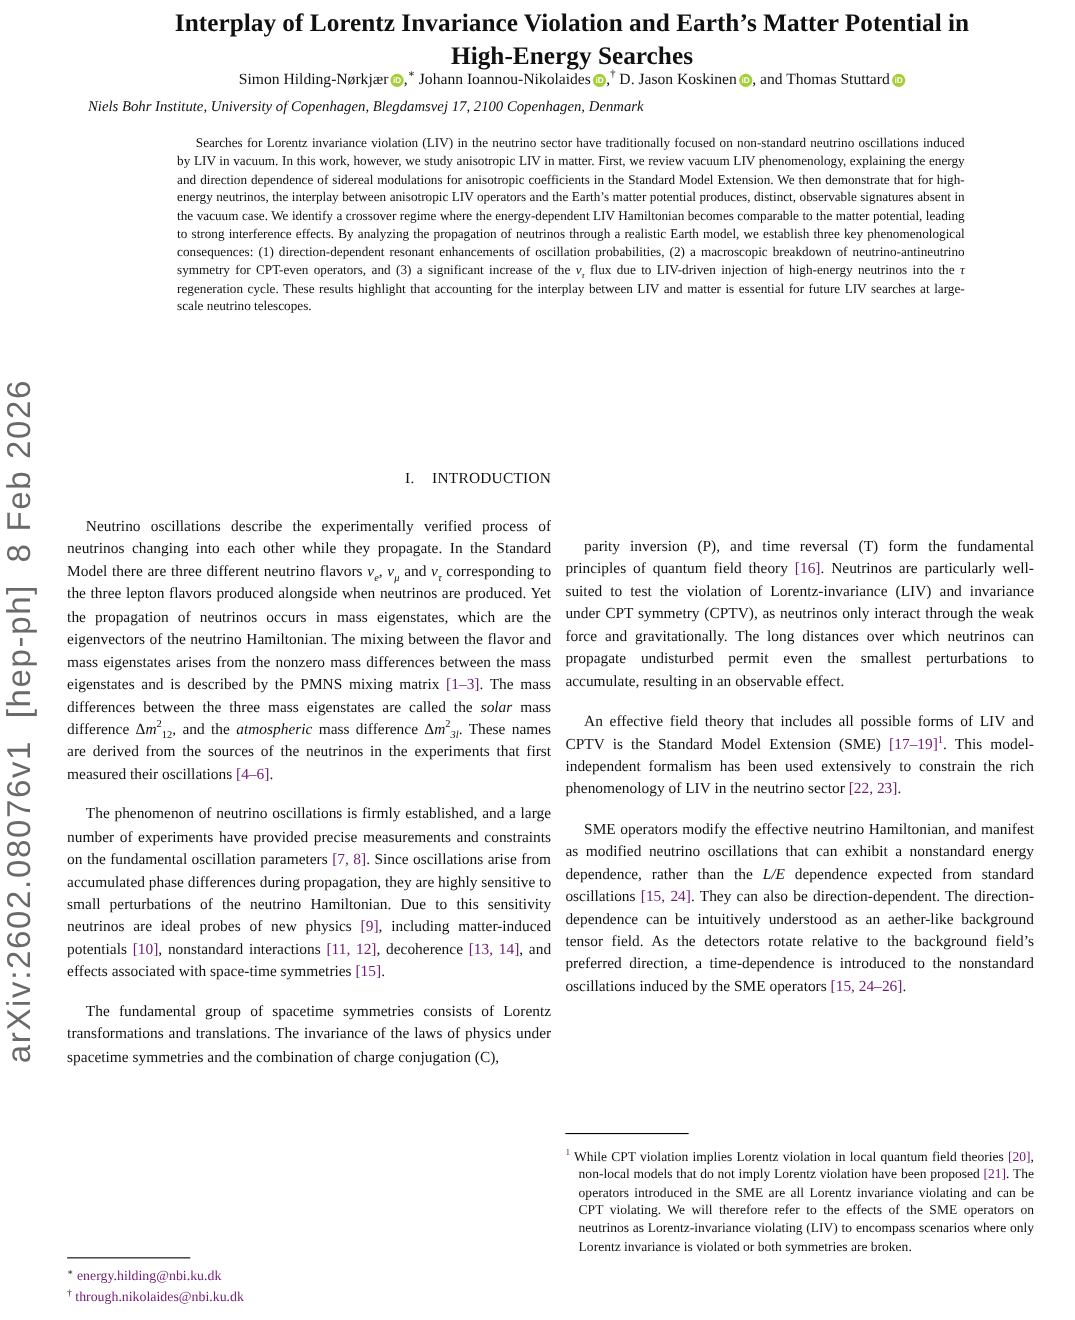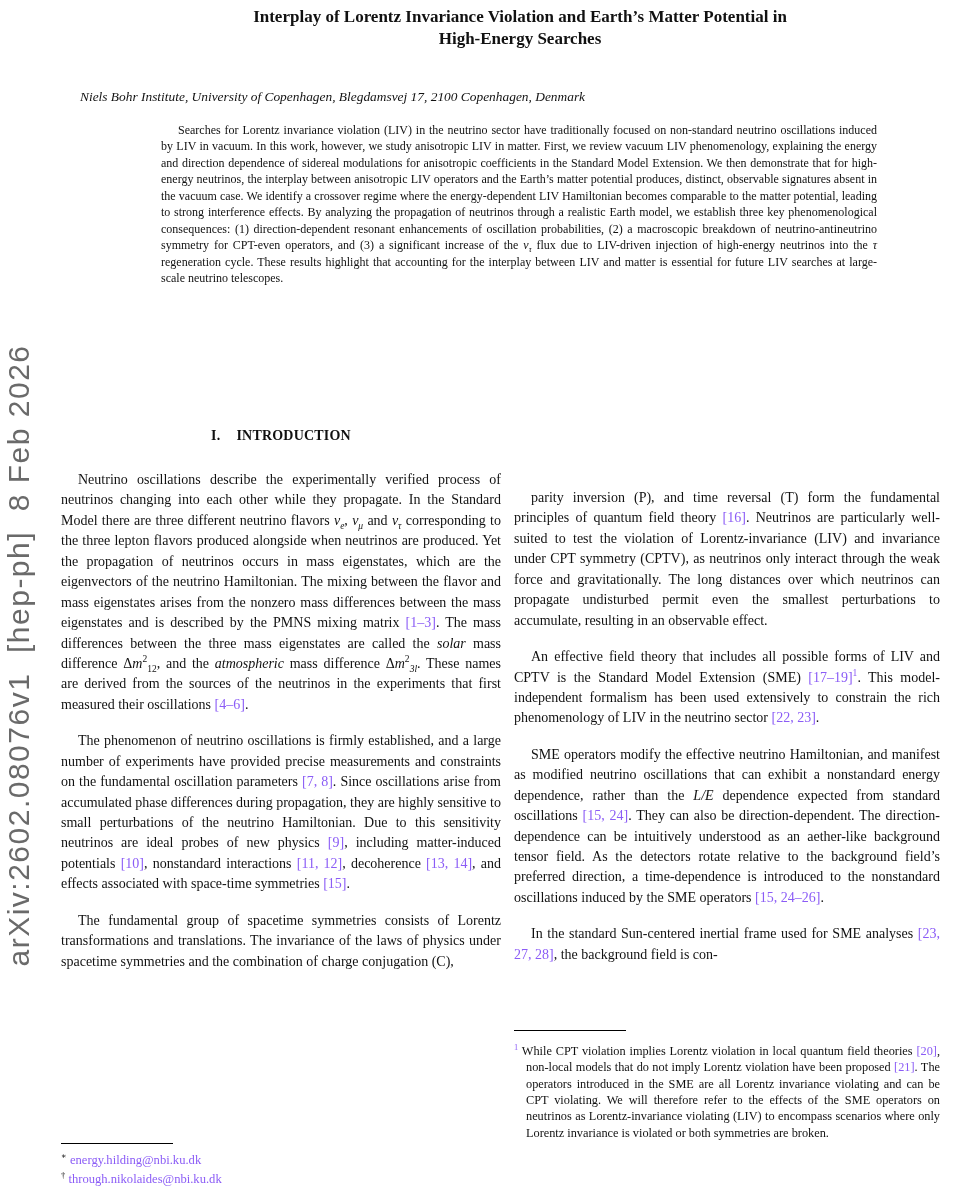--- a/index.html
+++ b/index.html
@@ -19,21 +19,21 @@
     transform:rotate(-90deg);
     font-family:"Liberation Sans","DejaVu Sans",sans-serif;
     font-size:30px;
     letter-spacing:1.5px;
     text-align:center;
     white-space:pre;
   }
   
   .title{
     position:absolute;left:120px;top:6px;width:800px;
-    text-align:center;font-weight:bold;font-size:17px;line-height:1.32;
+    text-align:center;font-weight:bold;font-size:23px;line-height:1.32;
   }
   .authors{
     position:absolute;left:80px;top:64px;width:880px;
     text-align:center;font-size:14.2px;
   }
   .orcid{
     display:inline-block;width:12px;height:12px;border-radius:50%;
     color:#fff;font-size:7.5px;line-height:12px;text-align:center;
     font-family:"Liberation Sans",sans-serif;font-weight:bold;
     margin-left:2px;vertical-align:1px;
@@ -48,52 +48,53 @@
   }
   
   .col-left{
     position:absolute;left:61px;top:420px;width:440px;height:720px;overflow:hidden;
   }
   .col-right{
     position:absolute;left:514px;top:420px;width:426px;height:612px;overflow:hidden;
     padding-top:52px;box-sizing:border-box;
   }
   .section-heading{
-    text-align:center;font-weight:bold;font-size:14px;
+    text-align:right;font-weight:normal;font-size:14px;
     margin:8px 0 26px 0;letter-spacing:0.2px;
   }
   .section-heading .sec-num{margin-right:16px;}
   .body-text{font-size:14px;line-height:1.46;}
   .para{margin:16px 0 7px 0;text-indent:17px;text-align:justify;}
   sub,sup{font-size:68%;line-height:0;}
   .seg-i,.seg-subi{font-style:italic;}
   .seg-c,.seg-supc,.email{text-decoration:none;}
   
   .footnotes-left{
     position:absolute;left:61px;top:1143px;width:440px;font-size:12.6px;line-height:1.5;
   }
   .footnote-right{
     position:absolute;left:514px;top:1030px;width:426px;font-size:12.3px;line-height:1.33;
   }
   .fn-rule{width:112px;border-top:1px solid #000;margin-bottom:7px;}
   .fn-entry{padding-left:14px;text-indent:-14px;}
   .fn-text{text-align:justify;padding-left:12px;text-indent:-12px;margin-top:12px;}
 </style>
-<style>.seg-c,.seg-supc,.email{color:#8b5cf6;}.orcid{background:#a6ce39;}.arxiv-stamp{color:#6a6a6a;}</style></head>
+<style>.seg-c,.seg-supc,.email{color:#701a75;}.orcid{background:#a6ce39;}.arxiv-stamp{color:#6a6a6a;}</style></head>
 <body>
 
 <div class="page">
 
   <div class="arxiv-stamp">arXiv:2602.08076v1  [hep-ph]  8 Feb 2026</div>
 
   <div class="title">
     <span>Interplay of Lorentz Invariance Violation and Earth’s Matter Potential in</span><br>
     <span>High-Energy Searches</span>
   </div>
 
+  <div class="authors"><span>Simon Hilding-Nørkjær</span><span class="orcid">iD</span>,<sup>∗</sup> <span>Johann Ioannou-Nikolaides</span><span class="orcid">iD</span>,<sup>†</sup> <span>D. Jason Koskinen</span><span class="orcid">iD</span>, <span>and Thomas Stuttard</span><span class="orcid">iD</span> </div>
 
   <div class="affiliation">Niels Bohr Institute, University of Copenhagen, Blegdamsvej 17, 2100 Copenhagen, Denmark</div>
 
   <div class="abstract"><span class="seg seg-t">Searches for Lorentz invariance violation (LIV) in the neutrino sector have traditionally focused on non-standard neutrino oscillations induced by LIV in vacuum. In this work, however, we study anisotropic LIV in matter. First, we review vacuum LIV phenomenology, explaining the energy and direction dependence of sidereal modulations for anisotropic coefficients in the Standard Model Extension. We then demonstrate that for high-energy neutrinos, the interplay between anisotropic LIV operators and the Earth’s matter potential produces, distinct, observable signatures absent in the vacuum case. We identify a crossover regime where the energy-dependent LIV Hamiltonian becomes comparable to the matter potential, leading to strong interference effects. By analyzing the propagation of neutrinos through a realistic Earth model, we establish three key phenomenological consequences: (1) direction-dependent resonant enhancements of oscillation probabilities, (2) a macroscopic breakdown of neutrino-antineutrino symmetry for CPT-even operators, and (3) a significant increase of the </span><span class="seg seg-i">ν</span><sub class="seg seg-subi">τ</sub><span class="seg seg-t"> flux due to LIV-driven injection of high-energy neutrinos into the </span><span class="seg seg-i">τ</span><span class="seg seg-t"> regeneration cycle. These results highlight that accounting for the interplay between LIV and matter is essential for future LIV searches at large-scale neutrino telescopes.</span></div>
 
   <div class="col-left">
     <div class="section-heading">
       <span class="sec-num">I.</span><span>INTRODUCTION</span>
     </div>
     <div class="body-text">
@@ -101,21 +102,20 @@
         <p class="para"><span class="seg seg-t">The phenomenon of neutrino oscillations is firmly established, and a large number of experiments have provided precise measurements and constraints on the fundamental oscillation parameters </span><span class="seg seg-c">[7, 8]</span><span class="seg seg-t">. Since oscillations arise from accumulated phase differences during propagation, they are highly sensitive to small perturbations of the neutrino Hamiltonian. Due to this sensitivity neutrinos are ideal probes of new physics </span><span class="seg seg-c">[9]</span><span class="seg seg-t">, including matter-induced potentials </span><span class="seg seg-c">[10]</span><span class="seg seg-t">, nonstandard interactions </span><span class="seg seg-c">[11, 12]</span><span class="seg seg-t">, decoherence </span><span class="seg seg-c">[13, 14]</span><span class="seg seg-t">, and effects associated with space-time symmetries </span><span class="seg seg-c">[15]</span><span class="seg seg-t">.</span></p>
         <p class="para"><span class="seg seg-t">The fundamental group of spacetime symmetries consists of Lorentz transformations and translations. The invariance of the laws of physics under spacetime symmetries and the combination of charge conjugation (C),</span></p>
       </div>
   </div>
 
   <div class="col-right">
     <div class="body-text">
         <p class="para"><span class="seg seg-t">parity inversion (P), and time reversal (T) form the fundamental principles of quantum field theory </span><span class="seg seg-c">[16]</span><span class="seg seg-t">. Neutrinos are particularly well-suited to test the violation of Lorentz-invariance (LIV) and invariance under CPT symmetry (CPTV), as neutrinos only interact through the weak force and gravitationally. The long distances over which neutrinos can propagate undisturbed permit even the smallest perturbations to accumulate, resulting in an observable effect.</span></p>
         <p class="para"><span class="seg seg-t">An effective field theory that includes all possible forms of LIV and CPTV is the Standard Model Extension (SME) </span><span class="seg seg-c">[17–19]</span><sup class="seg seg-supc">1</sup><span class="seg seg-t">. This model-independent formalism has been used extensively to constrain the rich phenomenology of LIV in the neutrino sector </span><span class="seg seg-c">[22, 23]</span><span class="seg seg-t">.</span></p>
         <p class="para"><span class="seg seg-t">SME operators modify the effective neutrino Hamiltonian, and manifest as modified neutrino oscillations that can exhibit a nonstandard energy dependence, rather than the </span><span class="seg seg-i">L/E</span><span class="seg seg-t"> dependence expected from standard oscillations </span><span class="seg seg-c">[15, 24]</span><span class="seg seg-t">. They can also be direction-dependent. The direction-dependence can be intuitively understood as an aether-like background tensor field. As the detectors rotate relative to the background field’s preferred direction, a time-dependence is introduced to the nonstandard oscillations induced by the SME operators </span><span class="seg seg-c">[15, 24–26]</span><span class="seg seg-t">.</span></p>
-        <p class="para"><span class="seg seg-t">In the standard Sun-centered inertial frame used for SME analyses </span><span class="seg seg-c">[23, 27, 28]</span><span class="seg seg-t">, the background field is con-</span></p>
       </div>
   </div>
 
   <div class="footnotes-left">
     <div class="fn-rule"></div>
     <div>
         <div class="fn-entry"><sup>∗</sup> <span class="email">energy.hilding@nbi.ku.dk</span></div>
         <div class="fn-entry"><sup>†</sup> <span class="email">through.nikolaides@nbi.ku.dk</span></div>
       </div>
   </div>

